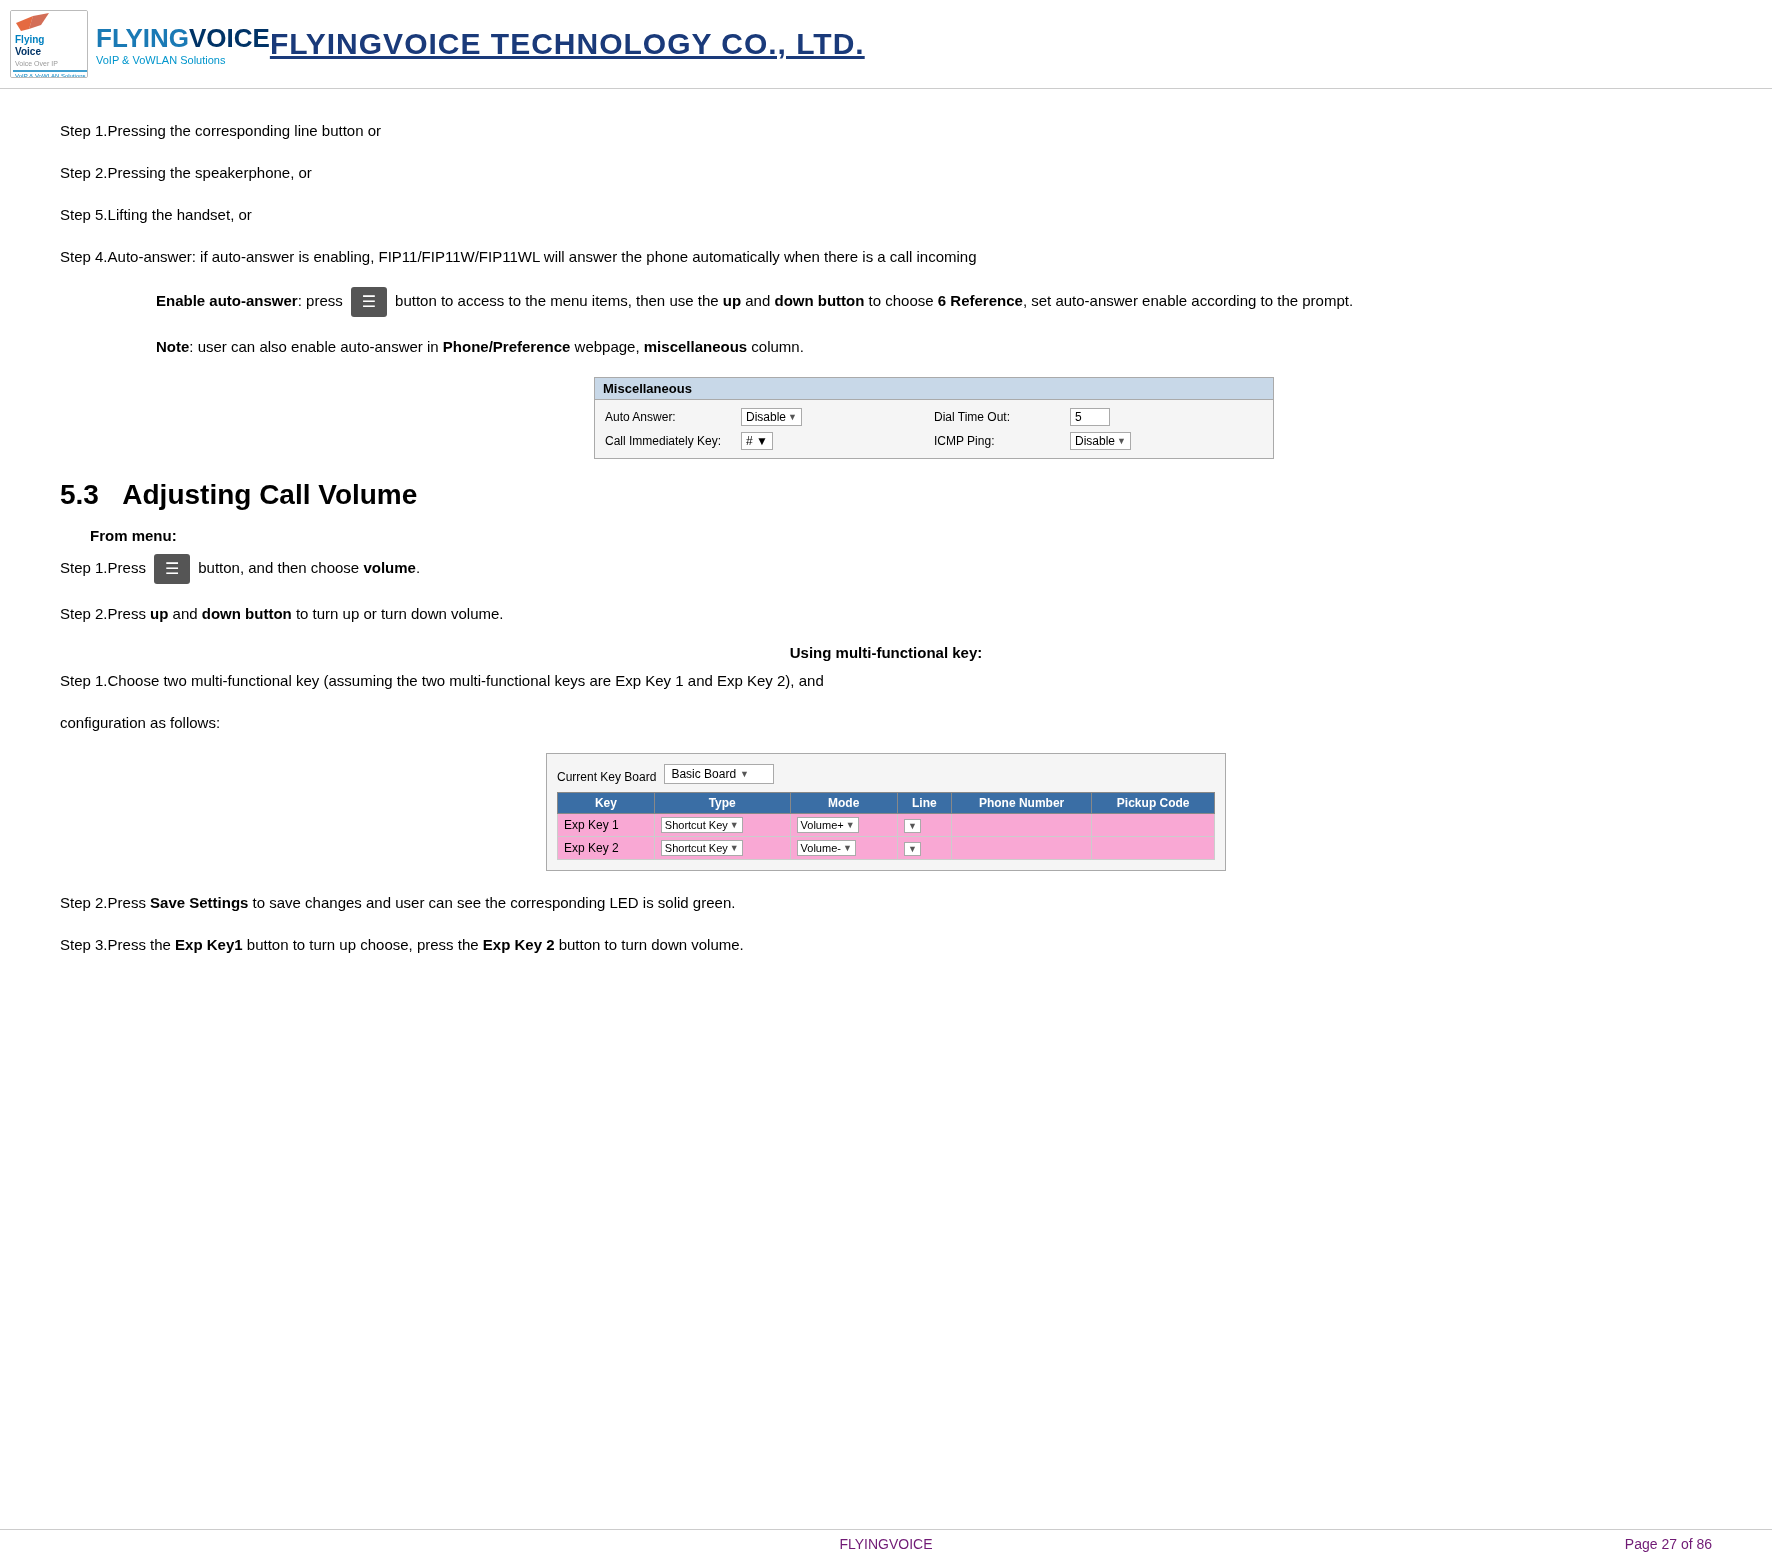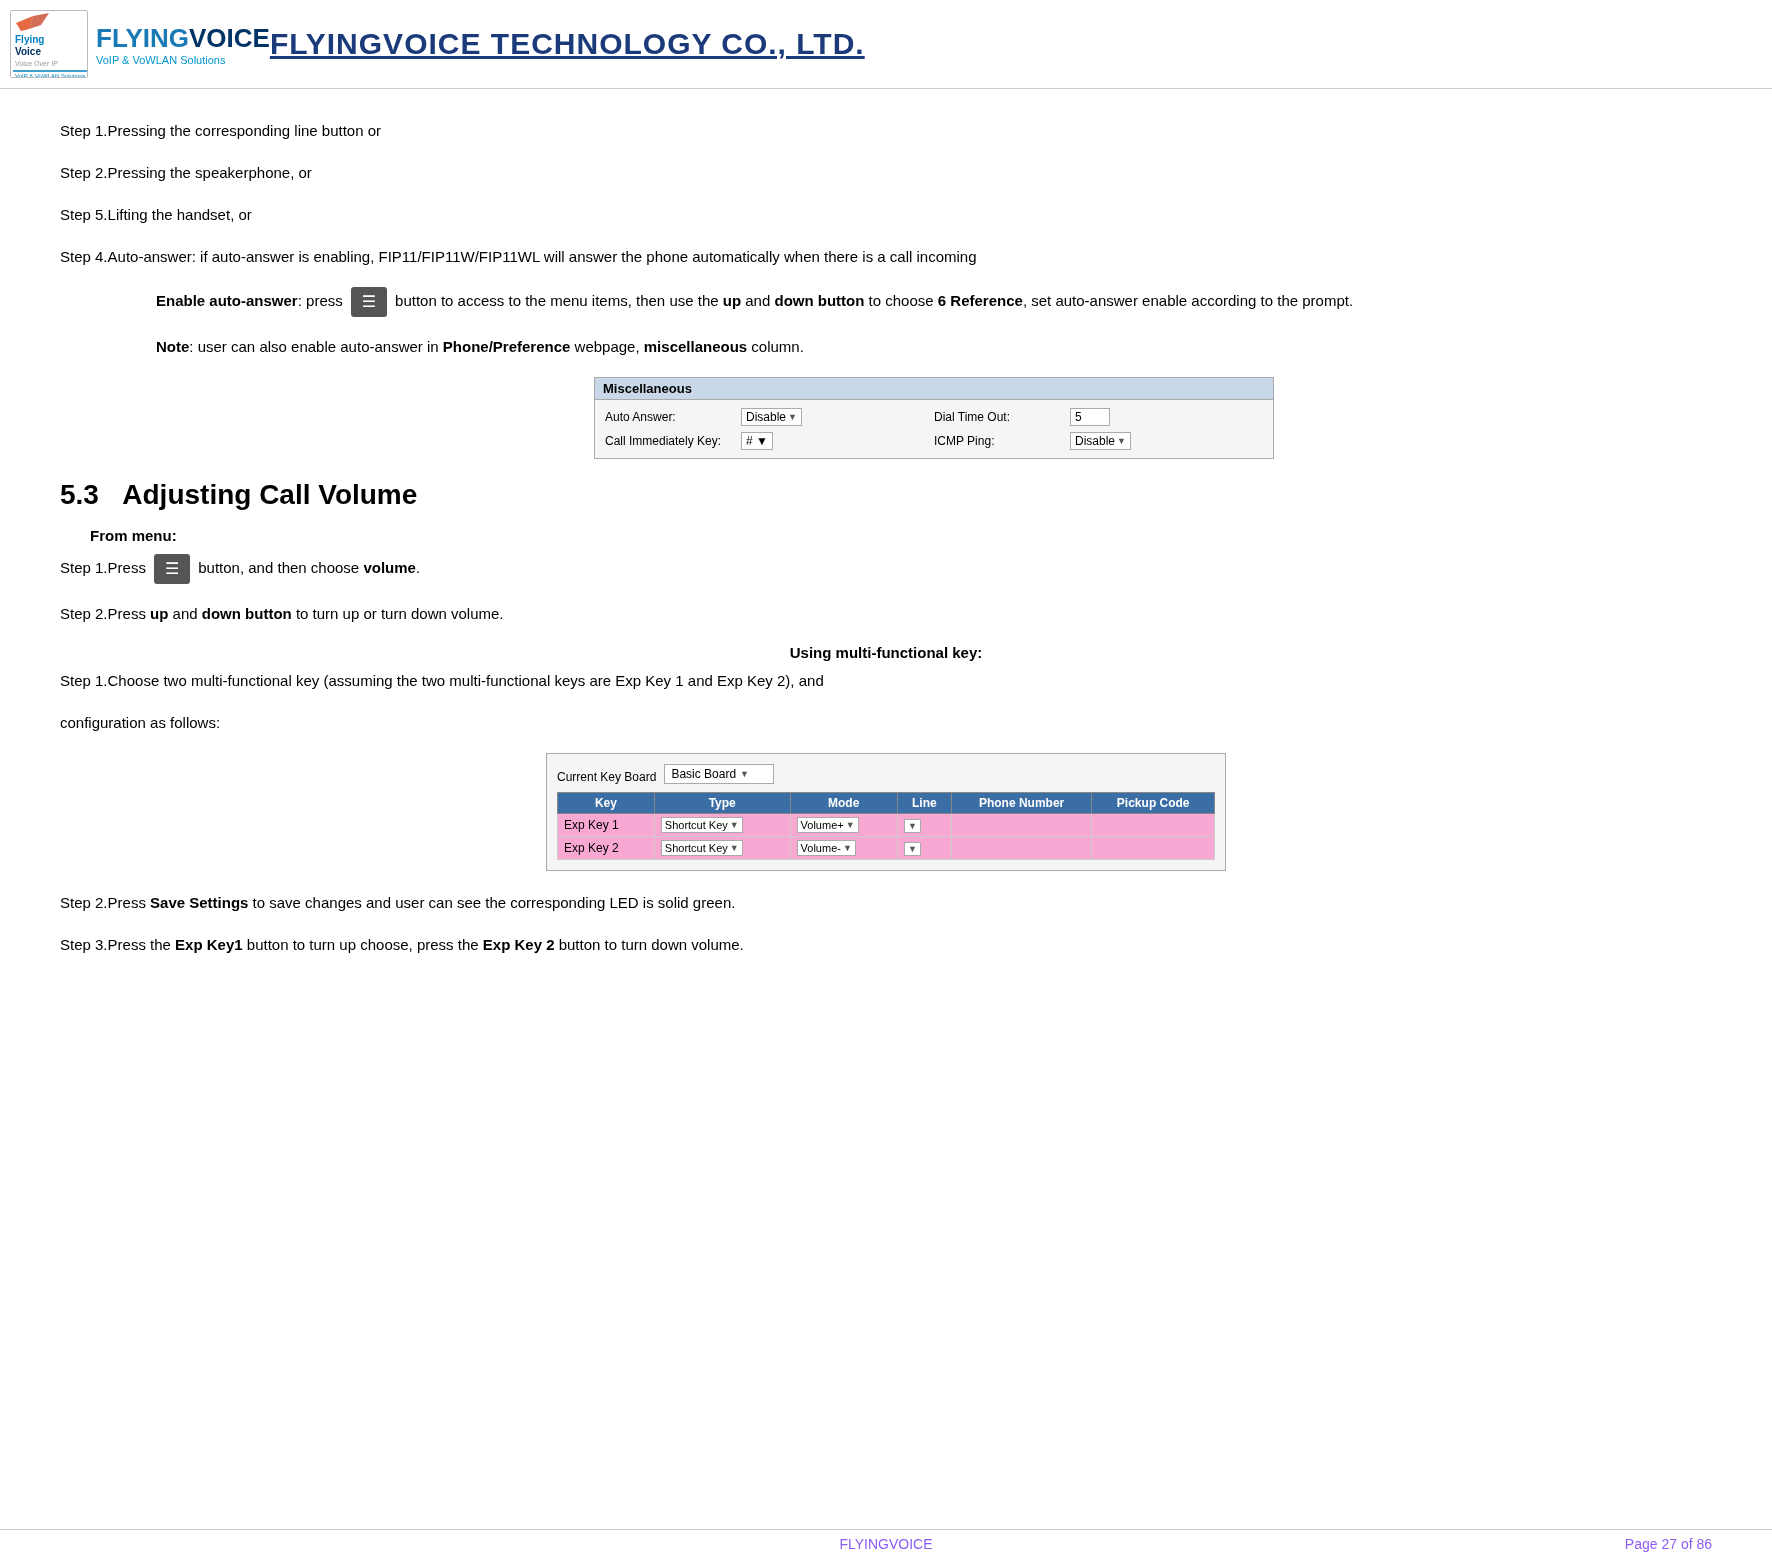--- a/index.html
+++ b/index.html
@@ -212,21 +212,21 @@
     .footer {
       position: absolute;
       bottom: 10px;
       left: 0;
       right: 0;
       display: flex;
       justify-content: space-between;
       align-items: center;
       padding: 0 60px;
       font-size: 14px;
-      color: #8b5cf6;
+      color: #701a75;
       border-top: 1px solid #ccc;
       padding-top: 6px;
     }
 
     
     .fv-logo {
       display: flex;
       align-items: center;
       gap: 0;
     }

